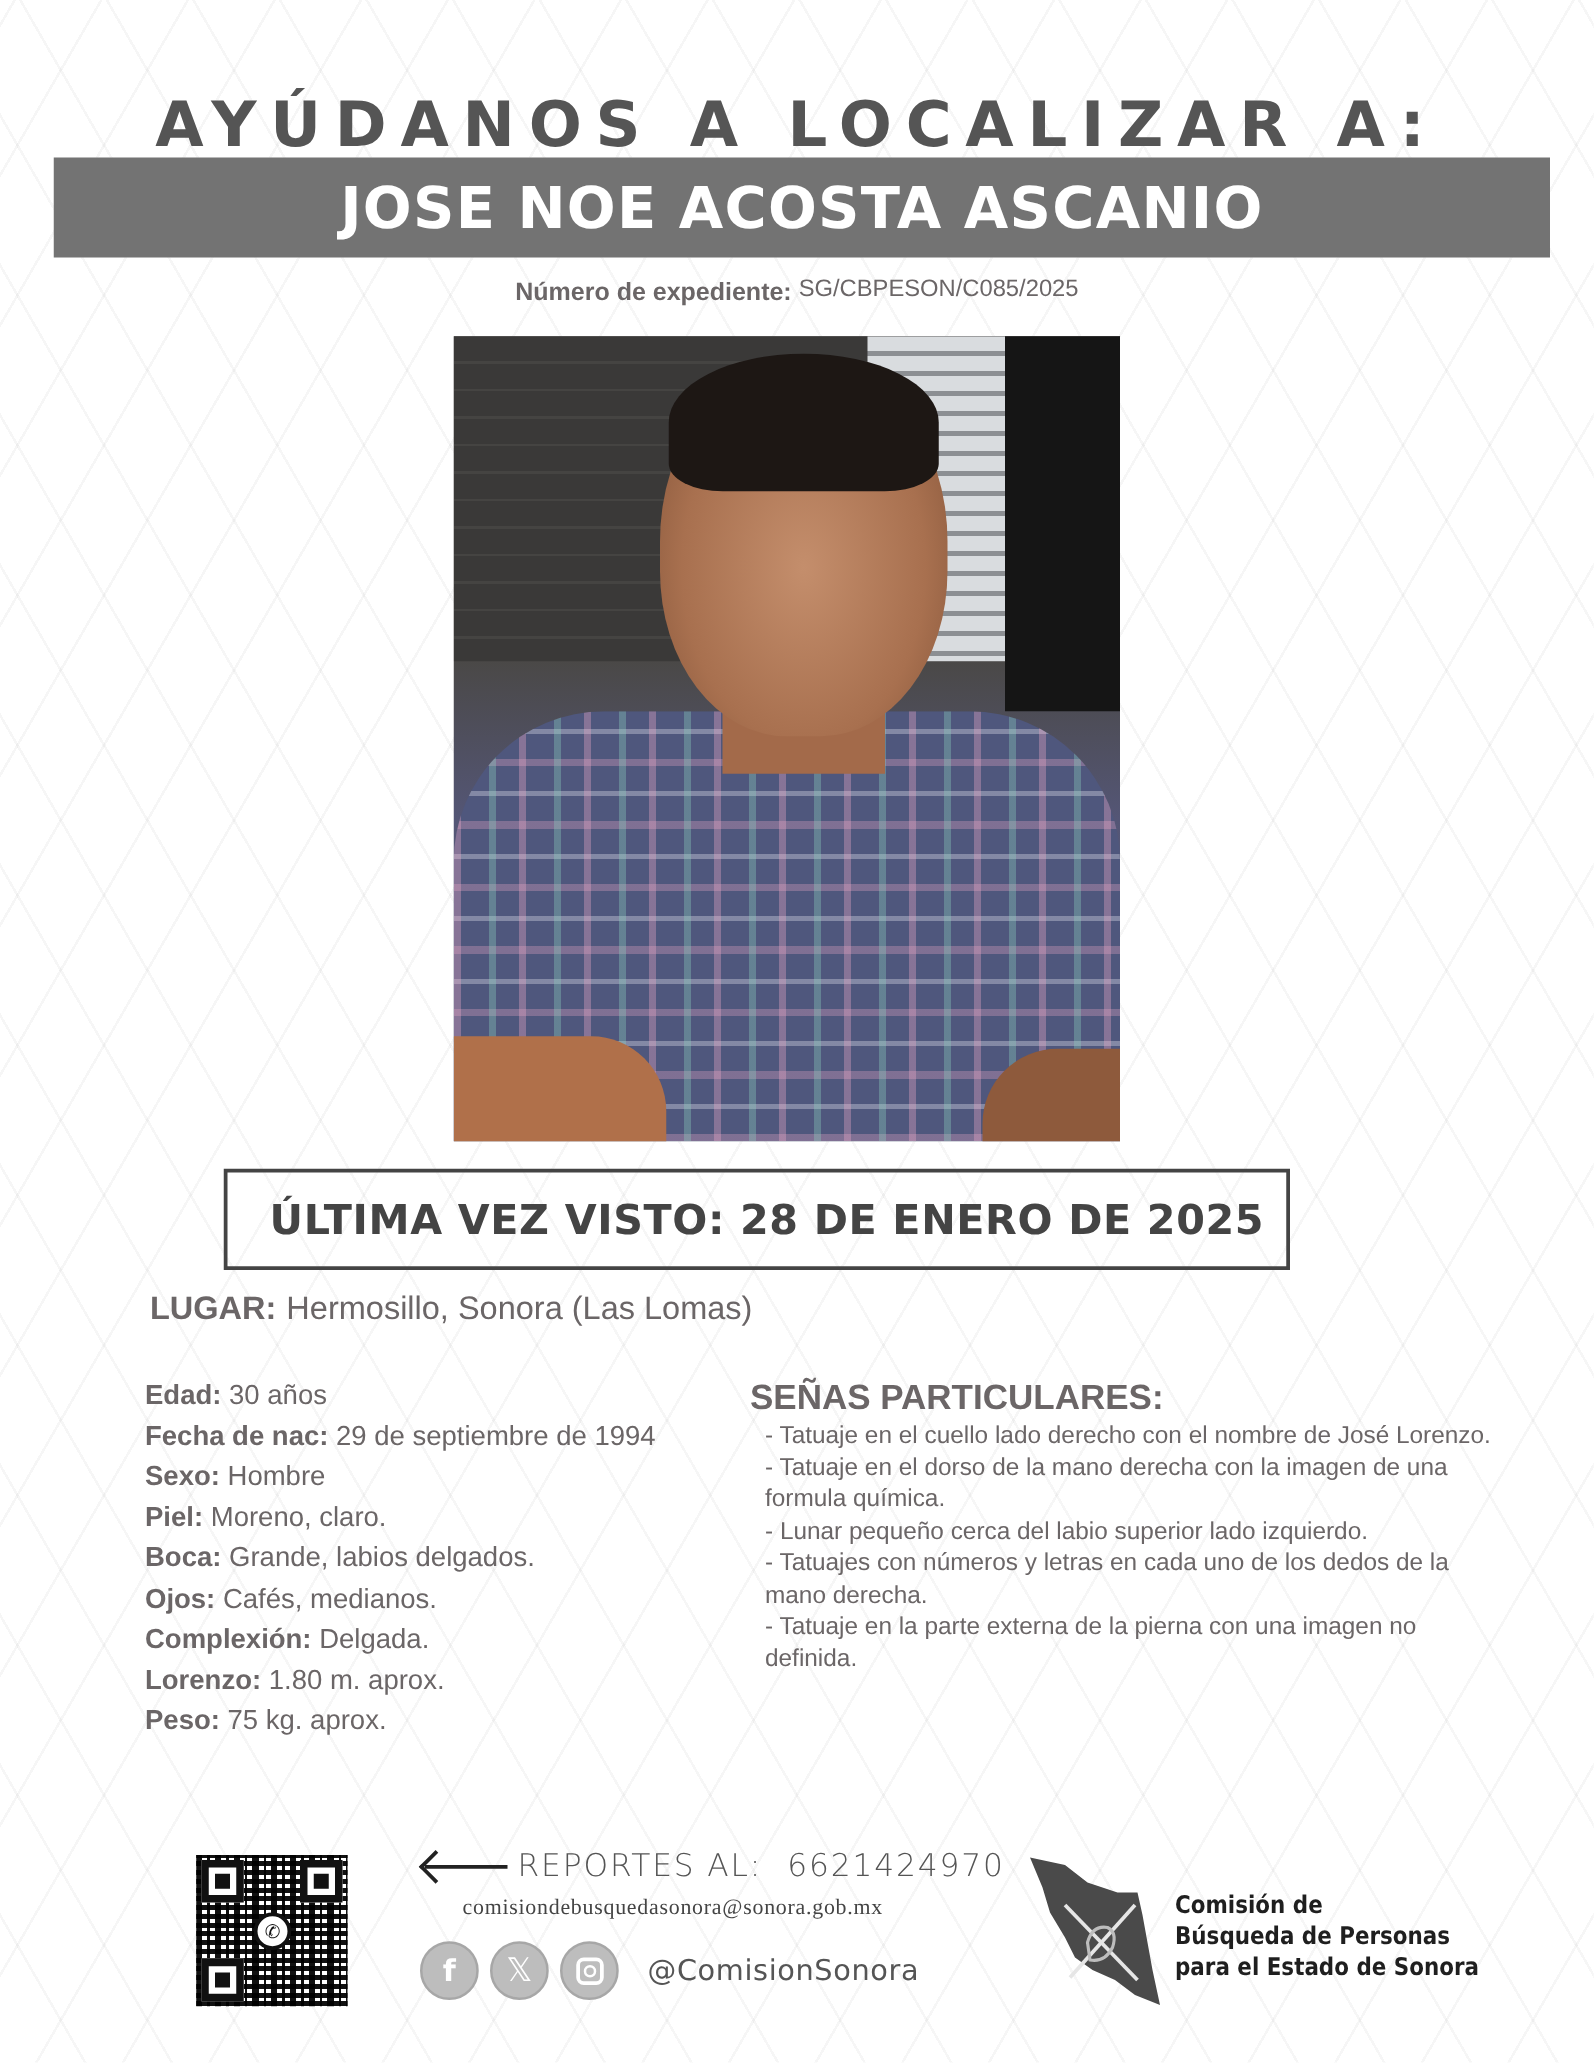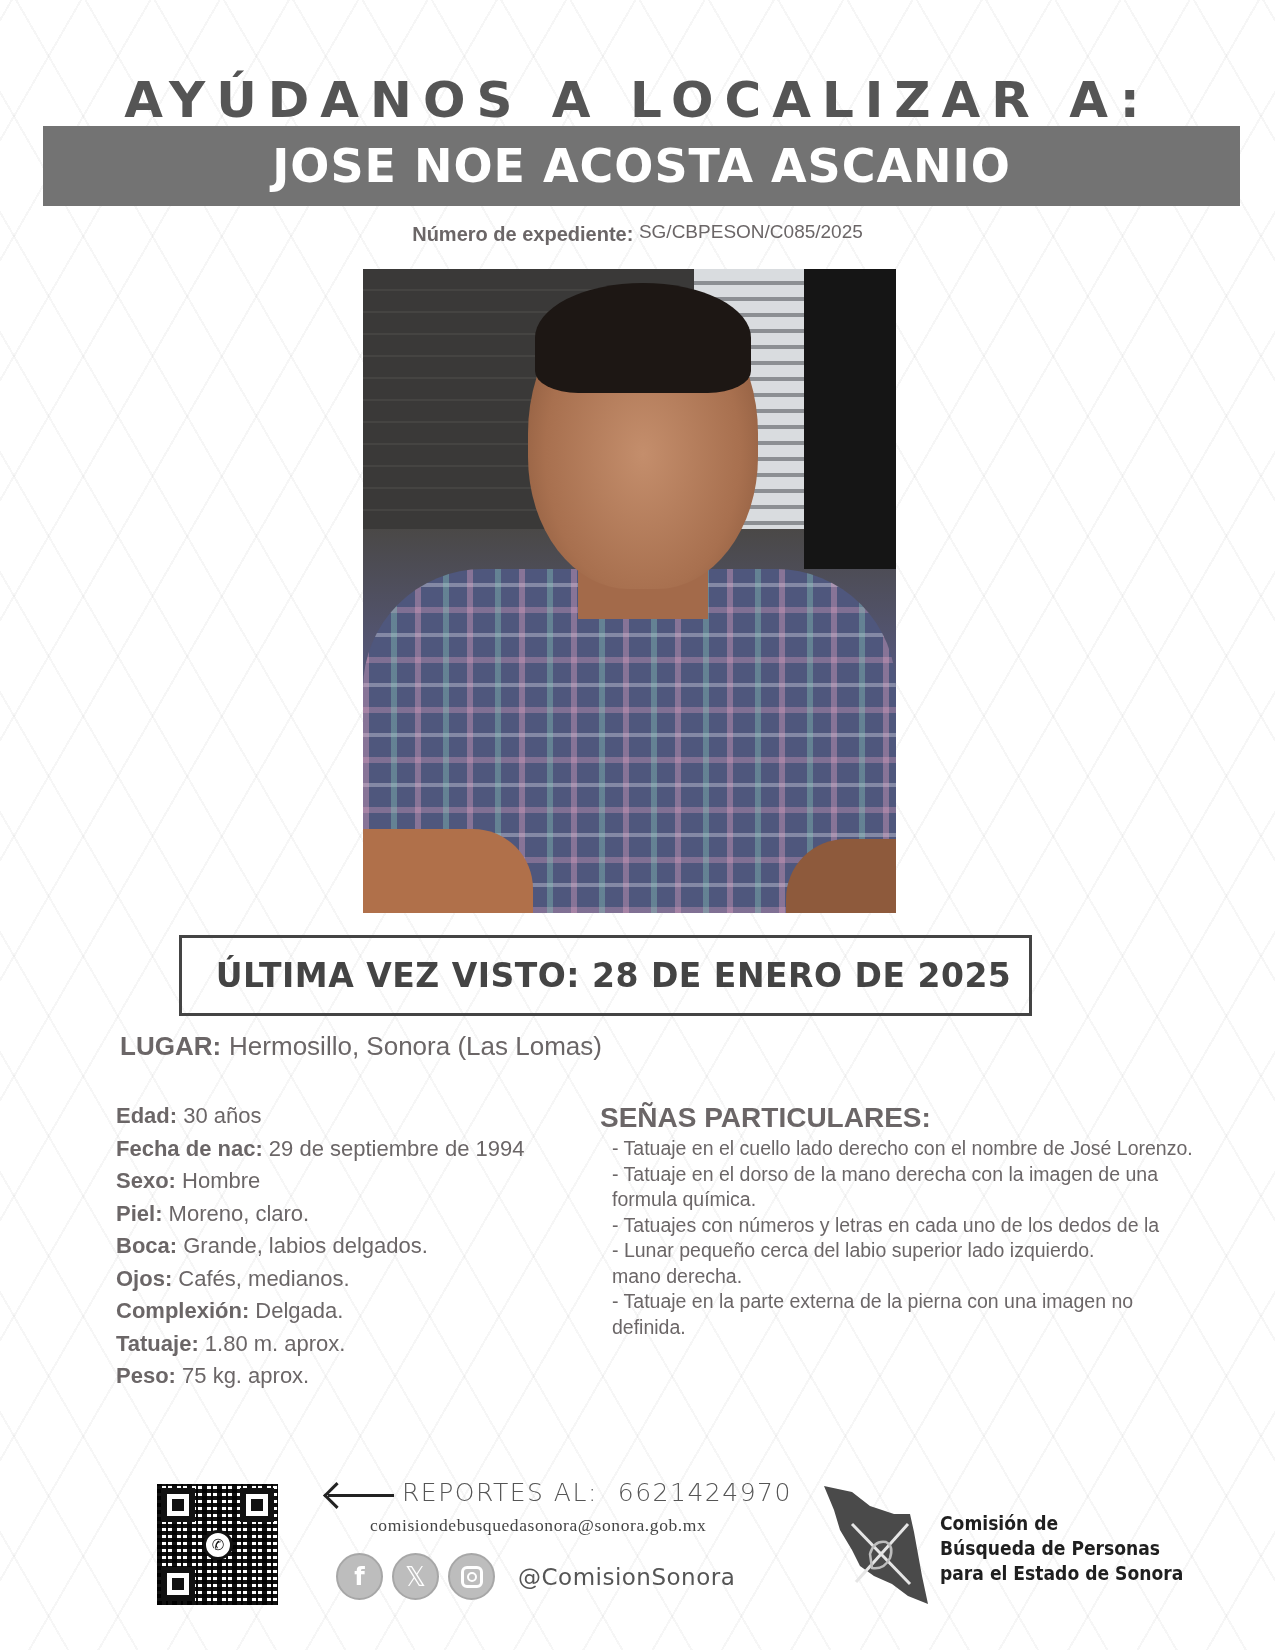--- a/index.html
+++ b/index.html
@@ -128,22 +128,22 @@
       background-blend-mode: normal, normal, normal, multiply, normal;
       position: absolute;
     }
     .qr .finder { position:absolute; width:34px; height:34px; border:6px solid #111; background:#fff; }
     .qr .finder::after { content:""; position:absolute; left:5px; top:5px; width:12px; height:12px; background:#111; }
     .qr .wa { position:absolute; left:46px; top:46px; width:30px; height:30px; border-radius:50%;
       background:#fff; border:3px solid #111; display:flex; align-items:center; justify-content:center;
       font-size:15px; color:#111; }
 
     .reportes {
-      left: 324px; top: 1478px;
-      display: flex; align-items: flex-end;
+      left: 336px; top: 1478px;
+      display: flex; align-items: center;
       font-family: "DejaVu Sans", sans-serif;
       font-size: 25px;
       color: #555555;
       letter-spacing: 1.5px;
       font-weight: 300;
     }
     .arrow { width: 70px; height: 24px; position: relative; margin-right: 8px; }
     .arrow::before { content:""; position:absolute; left:4px; right:0; top:11px; height:3px; background:#222; }
     .arrow::after { content:""; position:absolute; left:3px; top:3px; width:16px; height:16px;
       border-left:3px solid #222; border-bottom:3px solid #222; transform: rotate(45deg); }
@@ -228,31 +228,31 @@
 </div>
 
 <div class="abs attrs">
   <div class="attr"><span class="lbl">Edad:</span> <span>30 años</span></div>
   <div class="attr"><span class="lbl">Fecha de nac:</span> <span>29 de septiembre de 1994</span></div>
   <div class="attr"><span class="lbl">Sexo:</span> <span>Hombre</span></div>
   <div class="attr"><span class="lbl">Piel:</span> <span>Moreno, claro.</span></div>
   <div class="attr"><span class="lbl">Boca:</span> <span>Grande, labios delgados.</span></div>
   <div class="attr"><span class="lbl">Ojos:</span> <span>Cafés, medianos.</span></div>
   <div class="attr"><span class="lbl">Complexión:</span> <span>Delgada.</span></div>
-  <div class="attr"><span class="lbl">Tatuaje:</span> <span>1.80 m. aprox.</span></div>
+  <div class="attr"><span class="lbl">Lorenzo:</span> <span>1.80 m. aprox.</span></div>
   <div class="attr"><span class="lbl">Peso:</span> <span>75 kg. aprox.</span></div>
 </div>
 
 <div class="abs senas-title">SEÑAS PARTICULARES:</div>
 <div class="abs senas-list">
   <div>- Tatuaje en el cuello lado derecho con el nombre de José Lorenzo.</div>
   <div>- Tatuaje en el dorso de la mano derecha con la imagen de una</div>
   <div>formula química.</div>
+  <div>- Lunar pequeño cerca del labio superior lado izquierdo.</div>
   <div>- Tatuajes con números y letras en cada uno de los dedos de la</div>
-  <div>- Lunar pequeño cerca del labio superior lado izquierdo.</div>
   <div>mano derecha.</div>
   <div>- Tatuaje en la parte externa de la pierna con una imagen no</div>
   <div>definida.</div>
 </div>
 
 <div class="qr">
   <div class="finder" style="left:4px;top:4px;"></div>
   <div class="finder" style="right:4px;top:4px;"></div>
   <div class="finder" style="left:4px;bottom:4px;"></div>
   <div class="wa">✆</div>

